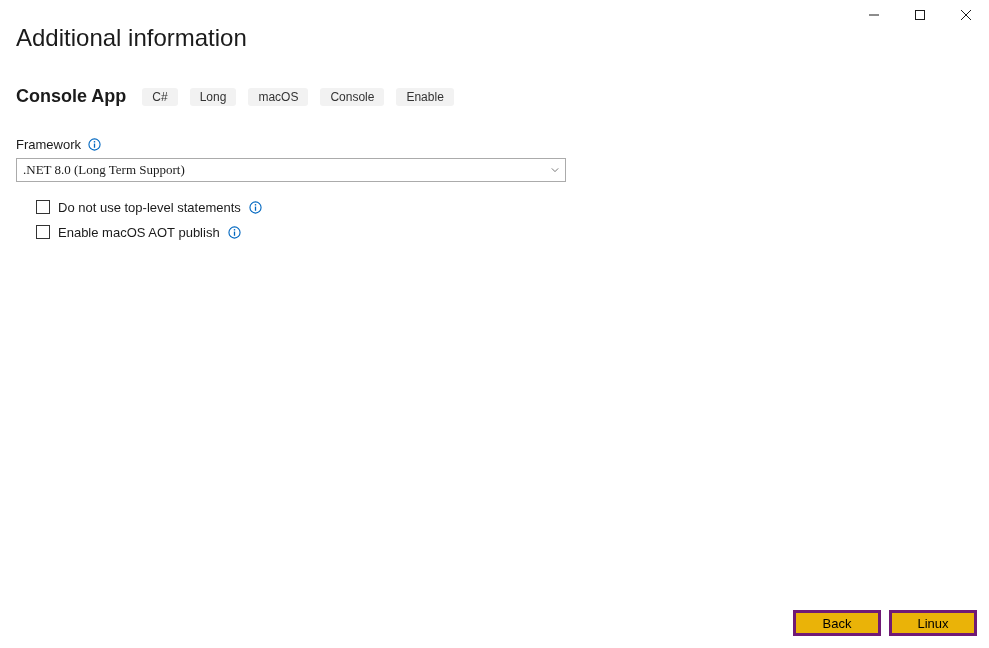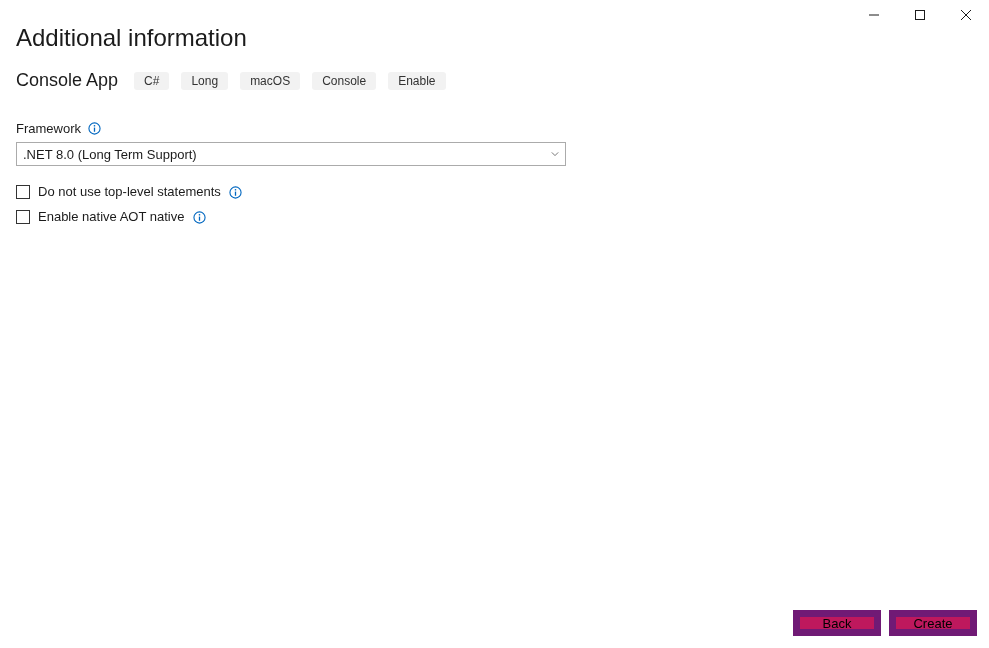--- a/index.html
+++ b/index.html
@@ -39,31 +39,31 @@
       stroke: #1b1b1b;
       stroke-width: 1;
       fill: none;
     }
     .content {
       padding: 24px 16px 0 16px;
     }
     .page-title {
       font-size: 24px;
       font-weight: 400;
-      margin-bottom: 18px;
+      margin-bottom: 34px;
     }
     .subtitle-row {
       display: flex;
       align-items: center;
       gap: 12px;
       margin-bottom: 30px;
     }
     .subtitle {
       font-size: 18px;
-      font-weight: 400;
+      font-weight: 700;
       margin-right: 4px;
     }
     .tag {
       display: inline-block;
       padding: 2px 10px;
       background: #f2f2f2;
       border-radius: 3px;
       font-size: 12px;
       color: #333;
     }
@@ -93,30 +93,32 @@
       height: 24px;
       border: 1px solid #ababab;
       background: #fff;
       display: flex;
       align-items: center;
       justify-content: space-between;
       padding: 0 6px;
       font-size: 13px;
       cursor: pointer;
       margin-bottom: 18px;
+      font-family: Liberation Serif, serif;
     }
     .dropdown .chevron {
       width: 8px;
       height: 8px;
     }
     .checkbox-row {
       display: flex;
-      align-items: flex-end;
+      align-items: flex-start;
       gap: 8px;
       margin-bottom: 10px;
+      margin-left: 20px;
     }
     .checkbox {
       width: 14px;
       height: 14px;
       border: 1px solid #333;
       background: #fff;
       cursor: pointer;
       flex-shrink: 0;
     }
     .checkbox-label {
@@ -125,22 +127,22 @@
     .footer {
       position: absolute;
       bottom: 12px;
       right: 12px;
       display: flex;
       gap: 8px;
     }
     .btn {
       width: 88px;
       height: 26px;
-      border: 7px solid #701a75;
-      background: #be185d;
+      border: 3px solid #701a75;
+      background: #eab308;
       font-size: 13px;
       cursor: pointer;
       display: flex;
       align-items: center;
       justify-content: center;
     }
   </style>
 </head>
 <body>
 
@@ -200,27 +202,27 @@
       <svg viewBox="0 0 14 14">
         <circle cx="7" cy="7" r="6" fill="none" stroke="#0067c0" stroke-width="1.2"></circle>
         <circle cx="7" cy="4" r="0.9" fill="#0067c0"></circle>
         <rect x="6.3" y="6" width="1.4" height="4.5" fill="#0067c0"></rect>
       </svg>
     </span>
   </div>
 
   <div class="checkbox-row">
     <div class="checkbox"></div>
-    <span class="checkbox-label">Enable native AOT native</span>
+    <span class="checkbox-label">Enable macOS AOT publish</span>
     <span class="info-icon">
       <svg viewBox="0 0 14 14">
         <circle cx="7" cy="7" r="6" fill="none" stroke="#0067c0" stroke-width="1.2"></circle>
         <circle cx="7" cy="4" r="0.9" fill="#0067c0"></circle>
         <rect x="6.3" y="6" width="1.4" height="4.5" fill="#0067c0"></rect>
       </svg>
     </span>
   </div>
 </div>
 
 <div class="footer">
   <button class="btn">Back</button>
-  <button class="btn">Create</button>
+  <button class="btn">Linux</button>
 </div>
 
 </body></html>

